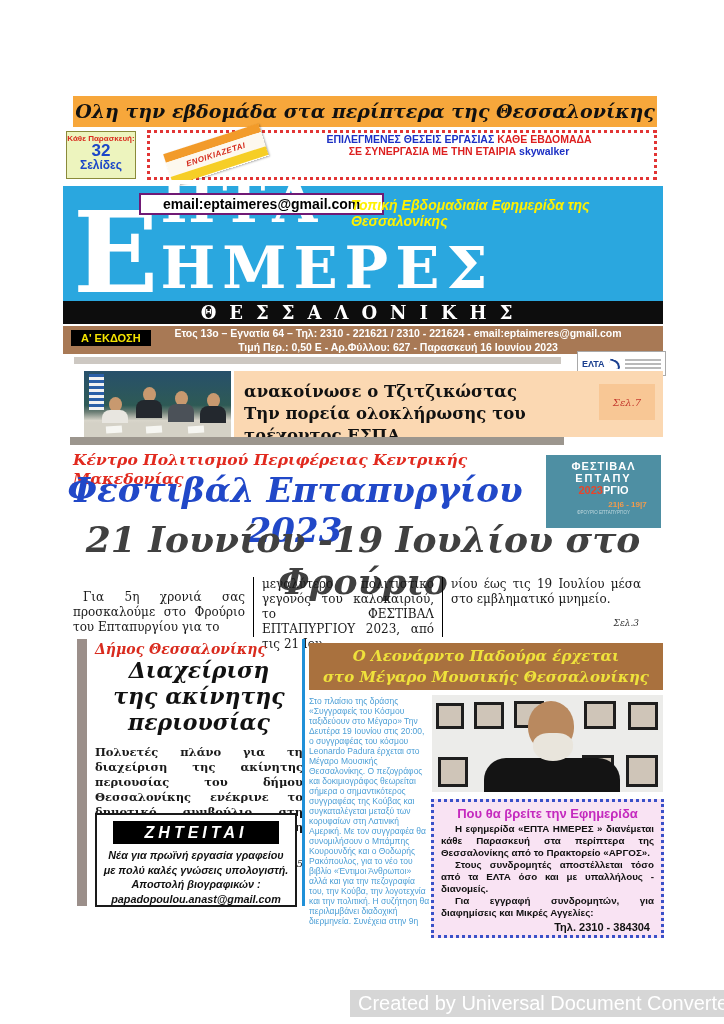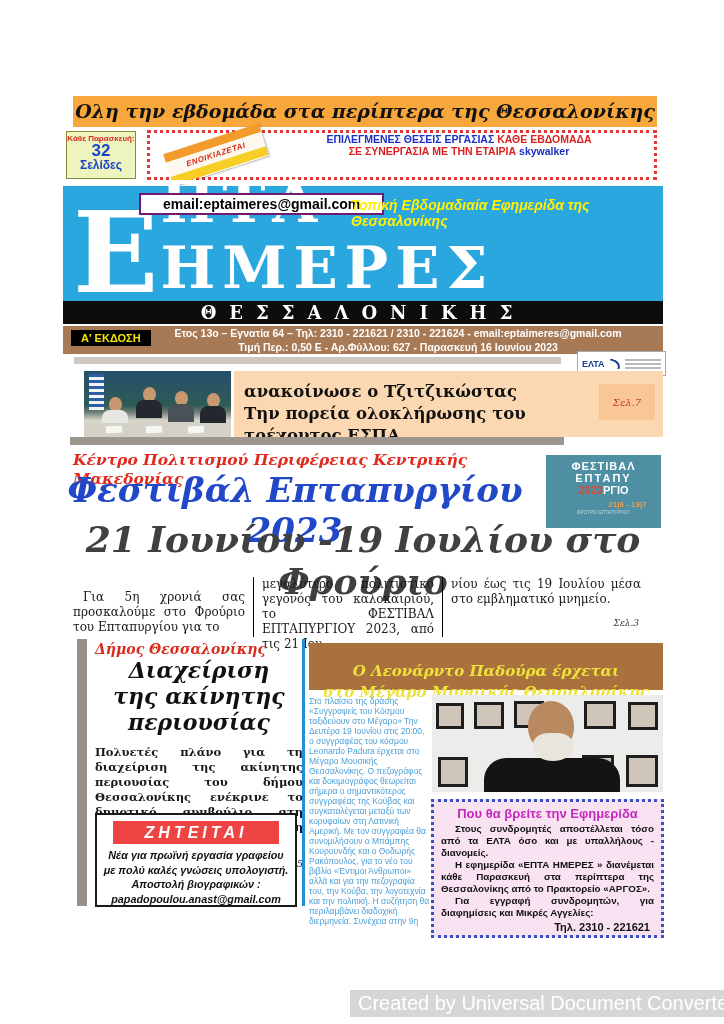--- a/index.html
+++ b/index.html
@@ -104,29 +104,29 @@
 
   
   .leftbar { left:77px; top:639px; width:10px; height:267px; background:#9B8F8A; }
   .muni { left:95px; top:641px; width:208px; }
   .muni-kicker { color:#D92B1E; font-size:14px; font-weight:bold; font-style:italic; }
   .muni-title { text-align:center; font-size:22px; font-style:italic; font-weight:bold; color:#111; line-height:26px; }
   .muni-body { margin-top:10px; font-size:11.5px; font-weight:bold; line-height:15px; text-align:justify; color:#1a1a1a; }
   .muni-ref { text-align:right; font-style:italic; font-size:10px; margin-top:8px; color:#333; }
 
   .jobbox { left:95px; top:813px; width:202px; height:94px; border:2px solid #1a1a1a; background:#fff; text-align:center; }
-  .job-title { margin:6px 16px 4px; background:#ef4444; color:#fff; height:23px; line-height:23px;
+  .job-title { margin:6px 16px 4px; background:#000000; color:#fff; height:23px; line-height:23px;
     font-family:"Liberation Sans",sans-serif; font-size:16px; font-weight:bold; font-style:italic; letter-spacing:4px; }
   .job-line { font-family:"Liberation Sans",sans-serif; font-size:10.8px; font-weight:bold; font-style:italic; line-height:14.5px; color:#111; }
 
   .blueline { left:302px; top:639px; width:3px; height:267px; background:#2090D8; }
 
   
   .pad-head { left:309px; top:643px; width:354px; height:47px; background:#A9713E; text-align:center;
-    color:#EFE23B; font-size:15px; font-weight:bold; font-style:italic; line-height:21px; padding-top:18px; }
+    color:#EFE23B; font-size:15px; font-weight:bold; font-style:italic; line-height:21px; padding-top:3px; }
   .pad-body { left:309px; top:696px; width:122px; height:240px; color:#4C9FD6;
     font-family:"Liberation Sans",sans-serif; font-size:8.5px; line-height:10px; overflow:hidden; }
 
   .pad-photo { left:432px; top:695px; width:231px; height:97px; background:#ECECEA; overflow:hidden; }
   .frame { position:absolute; border:3px solid #1e1e1e; background:#cfc5b8; }
   .man-head { position:absolute; left:96px; top:6px; width:46px; height:50px; background:#B9895F; border-radius:50% 50% 46% 46%; }
   .man-beard { position:absolute; left:101px; top:38px; width:40px; height:28px; background:#E9E5DC; border-radius:40% 40% 50% 50%; }
   .man-shirt { position:absolute; left:52px; top:63px; width:136px; height:40px; background:#141414; border-radius:22px 22px 0 0; }
 
   
@@ -280,21 +280,21 @@
     <div class="frame" style="left:6px;  top:62px; width:30px; height:30px;"></div>
     <div class="frame" style="left:150px;top:60px; width:32px; height:32px;"></div>
     <div class="frame" style="left:194px;top:60px; width:32px; height:32px;"></div>
     <div class="man-shirt"></div>
     <div class="man-head"></div>
     <div class="man-beard"></div>
   </div>
 
   <div class="abs dist">
     <div class="dist-title">Που θα βρείτε την Εφημερίδα</div>
+    <p>Η εφημερίδα «ΕΠΤΑ ΗΜΕΡΕΣ » διανέμεται κάθε Παρασκευή στα περίπτερα της Θεσσαλονίκης από το  Πρακτορείο «ΑΡΓΟΣ».</p>
     <p>Στους συνδρομητές αποστέλλεται τόσο από τα ΕΛΤΑ όσο και με  υπαλλήλους - διανομείς.</p>
-    <p>Η εφημερίδα «ΕΠΤΑ ΗΜΕΡΕΣ » διανέμεται κάθε Παρασκευή στα περίπτερα της Θεσσαλονίκης από το  Πρακτορείο «ΑΡΓΟΣ».</p>
     <p>Για εγγραφή συνδρομητών, για διαφημίσεις και Μικρές Αγγελίες:</p>
-    <div class="dist-phone">Τηλ. 2310 - 221621</div>
+    <div class="dist-phone">Τηλ. 2310 - 384304</div>
   </div>
 
   <div class="abs watermark">Created by Universal Document Converter</div>
 
 </div>
 
 </body></html>

